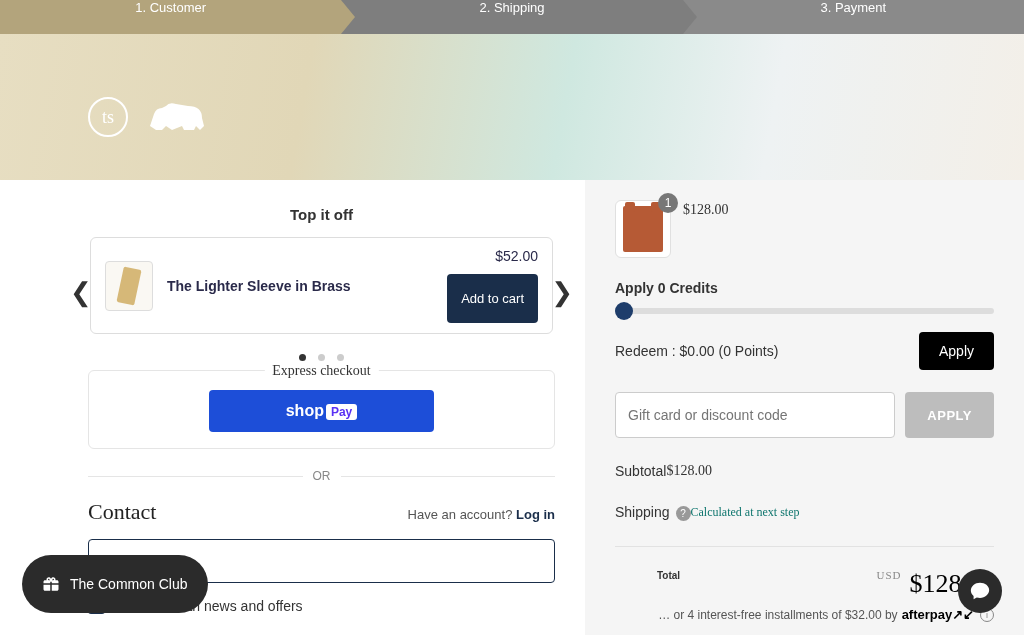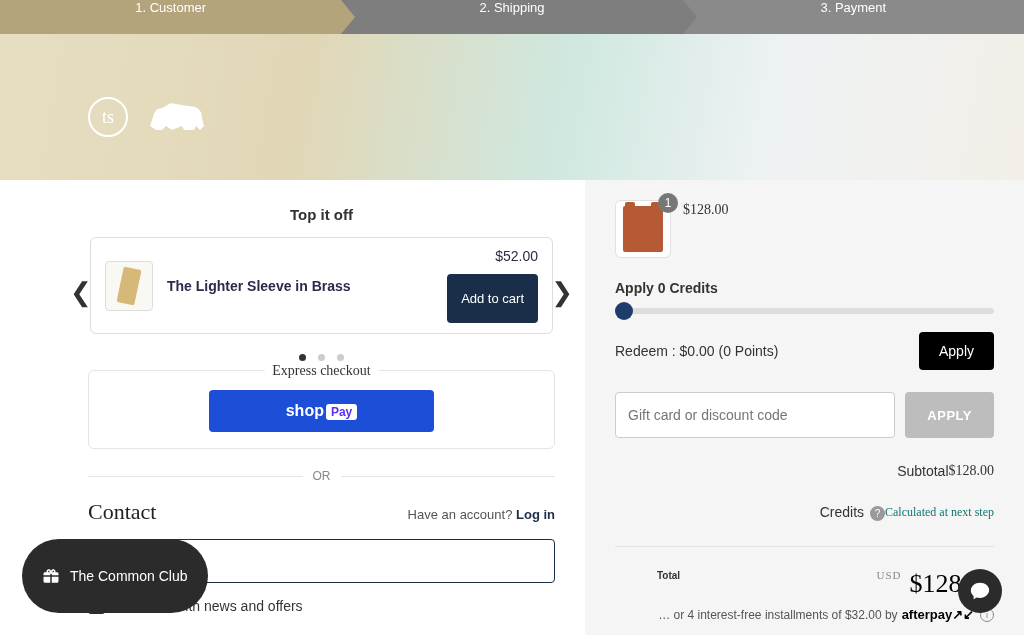--- a/index.html
+++ b/index.html
@@ -44,21 +44,21 @@
 .or::before, .or::after { content: ""; flex: 1; height: 1px; background: #e5e5e5; }
 .contact-row { display: flex; justify-content: space-between; align-items: baseline; margin-bottom: 14px; }
 .contact-h { font-family: Georgia, serif; font-size: 22px; color: #222; font-weight: 400; }
 .have-acct { font-size: 13px; color: #555; }
 .have-acct a { color: #1a2e4a; font-weight: 600; text-decoration: none; cursor: pointer; }
 .email-in { width: 100%; padding: 13px 12px; border: 1px solid #1a2e4a; border-radius: 4px; font-size: 14px; outline: none; color: #444; }
 .chk-row { display: flex; align-items: center; gap: 8px; margin-top: 14px; }
 .chkbox { width: 17px; height: 17px; background: #1a2e4a; border-radius: 3px; display: flex; align-items: center; justify-content: center; color: #fff; font-size: 11px; }
 .chk-label { font-size: 14px; color: #333; }
 .ship-h { font-family: Georgia, serif; font-size: 22px; color: #222; font-weight: 400; margin-top: 26px; }
-.pill { position: fixed; left: 22px; bottom: 22px; background: #2b2b2b; color: #fff; border-radius: 999px; padding: 28px 20px; display: flex; align-items: center; gap: 10px; font-size: 14px; cursor: pointer; }
+.pill { position: fixed; left: 22px; bottom: 22px; background: #2b2b2b; color: #fff; border-radius: 999px; padding: 20px 20px; display: flex; align-items: center; gap: 10px; font-size: 14px; cursor: pointer; }
 .chat { position: fixed; right: 22px; bottom: 22px; width: 44px; height: 44px; border-radius: 50%; background: #2b2b2b; color: #fff; display: flex; align-items: center; justify-content: center; cursor: pointer; }
 .cart-item { display: flex; align-items: flex-start; gap: 12px; margin-bottom: 22px; }
 .ci-thumb { position: relative; width: 56px; height: 58px; border: 1px solid #e0e0e0; border-radius: 6px; background: #fff; display: flex; align-items: center; justify-content: center; }
 .ci-img { width: 40px; height: 46px; background: #b65a35; border-radius: 2px; position: relative; }
 .ci-img::before, .ci-img::after { content: ""; position: absolute; top: -4px; width: 10px; height: 10px; background: #b65a35; border-radius: 2px; }
 .ci-img::before { left: 2px; }
 .ci-img::after { right: 2px; }
 .ci-qty { position: absolute; top: -8px; right: -8px; width: 20px; height: 20px; border-radius: 50%; background: #777; color: #fff; font-size: 12px; display: flex; align-items: center; justify-content: center; }
 .ci-mid { flex: 1; }
 .ci-name { font-weight: 600; font-size: 14px; color: #333; }
@@ -66,21 +66,21 @@
 .ci-price { font-family: Georgia, serif; font-size: 14px; color: #333; margin-top: 2px; }
 .credits-h { font-weight: 600; font-size: 14px; margin-bottom: 12px; }
 .slider-track { height: 6px; background: #ddd; border-radius: 3px; position: relative; margin-bottom: 18px; }
 .slider-thumb { position: absolute; left: 0; top: -6px; width: 18px; height: 18px; border-radius: 50%; background: #1e3d6b; }
 .redeem-row { display: flex; align-items: center; justify-content: space-between; margin-bottom: 22px; }
 .redeem-text { font-size: 14px; color: #333; }
 .btn-black { background: #000; color: #fff; border: none; padding: 11px 20px; border-radius: 4px; font-size: 14px; cursor: pointer; }
 .disc-row { display: flex; gap: 10px; margin-bottom: 24px; }
 .disc-in { flex: 1; padding: 14px 12px; border: 1px solid #ccc; border-radius: 4px; font-size: 14px; outline: none; background: #fff; }
 .btn-gray { background: #bdbdbd; color: #fff; border: none; padding: 0 22px; border-radius: 4px; font-size: 13px; font-weight: 600; letter-spacing: 0.5px; cursor: pointer; }
-.sum-row { display: flex; justify-content: flex-end; align-items: center; margin: 25px 0; font-size: 14px; }
+.sum-row { display: flex; justify-content: flex-start; align-items: center; margin: 25px 0; font-size: 14px; }
 .sum-row .r-serif { font-family: Georgia, serif; }
 .sum-note { font-family: Georgia, serif; font-size: 12px; color: #0f766e; }
 .total-row { display: flex; justify-content: space-between; align-items: baseline; margin-top: 22px; }
 .total-l { font-size: 10px; font-weight: 600; margin-left: 42px; }
 .total-r { display: flex; align-items: flex-start; gap: 8px; margin-left: 37px; }
 .total-usd { font-family: Georgia, serif; font-size: 11px; color: #888; letter-spacing: 1px; }
 .total-amt { font-family: Georgia, serif; font-size: 26px; color: #000; }
 .afterpay { font-size: 12px; color: #555; margin-top: 8px; text-align: right; display: flex; justify-content: flex-end; align-items: center; gap: 4px; }
 .ap-logo { font-weight: 700; font-size: 13px; color: #000; }
 .ap-arrows { font-weight: 700; }
@@ -187,21 +187,21 @@
     <div class="disc-row">
       <input class="disc-in" type="text" placeholder="Gift card or discount code" style="">
       <button class="btn-gray">APPLY</button>
     </div>
 
     <div class="sum-row">
       <span>Subtotal</span>
       <span class="r-serif">$128.00</span>
     </div>
     <div class="sum-row">
-      <span><span>Credits</span><span class="qmark">?</span></span>
+      <span><span>Shipping</span><span class="qmark">?</span></span>
       <span class="sum-note">Calculated at next step</span>
     </div>
 
     <div class="hr"></div>
 
     <div class="total-row">
       <div class="total-l">Total</div>
       <div class="total-r">
         <span class="total-usd">USD</span>
         <span class="total-amt">$128.00</span>

